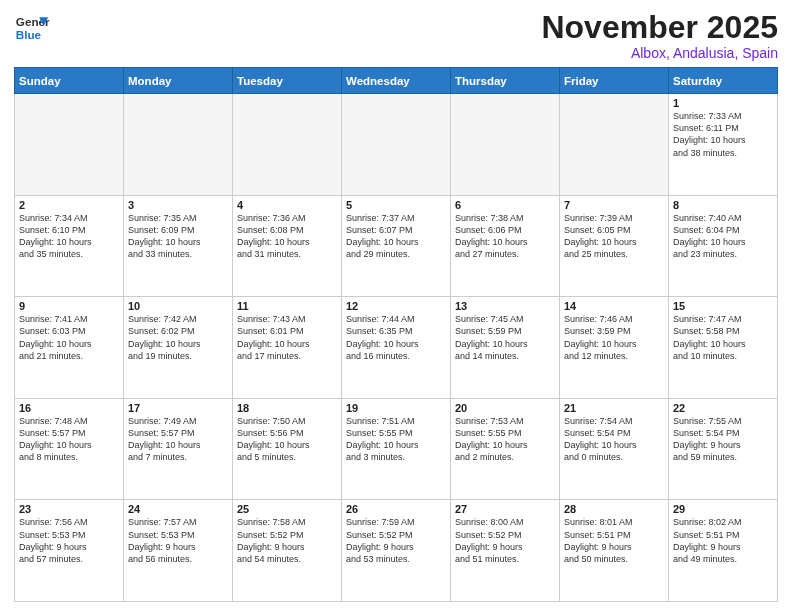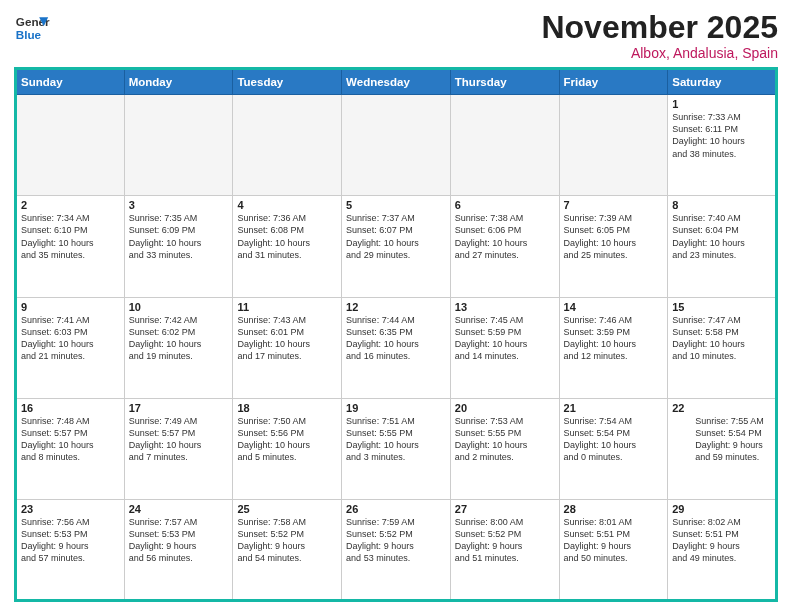--- a/index.html
+++ b/index.html
@@ -36,25 +36,25 @@
       text-align: right;
     }
     .month-title {
       font-size: 32px;
       font-weight: bold;
       color: #222;
       line-height: 1.1;
     }
     .location {
       font-size: 14px;
-      color: #be185d;
+      color: #6d28d9;
     }
     .calendar {
       flex: 1;
-      border: 3px solid #14b8a6;
+      border: 1px solid #14b8a6;
       border-collapse: collapse;
       width: 100%;
       table-layout: fixed;
     }
     .calendar th {
       background: #2979c4;
       color: #fff;
       font-size: 11.5px;
       font-weight: bold;
       padding: 4px 4px;
@@ -276,21 +276,21 @@
           </td>
           <td>
             <span class="day-number">21</span>
             <div class="day-info" style="white-space: pre-line;">Sunrise: 7:54 AM
 Sunset: 5:54 PM
 Daylight: 10 hours
 and 0 minutes.</div>
           </td>
           <td>
             <span class="day-number">22</span>
-            <div class="day-info" style="white-space: pre-line; margin-left: 23px;">Sunrise: 7:55 AM
+            <div class="day-info" style="white-space: pre-line;">Sunrise: 7:55 AM
 Sunset: 5:54 PM
 Daylight: 9 hours
 and 59 minutes.</div>
           </td>
         </tr>
         <tr>
           <td>
             <span class="day-number">23</span>
             <div class="day-info" style="white-space: pre-line;">Sunrise: 7:56 AM
 Sunset: 5:53 PM

